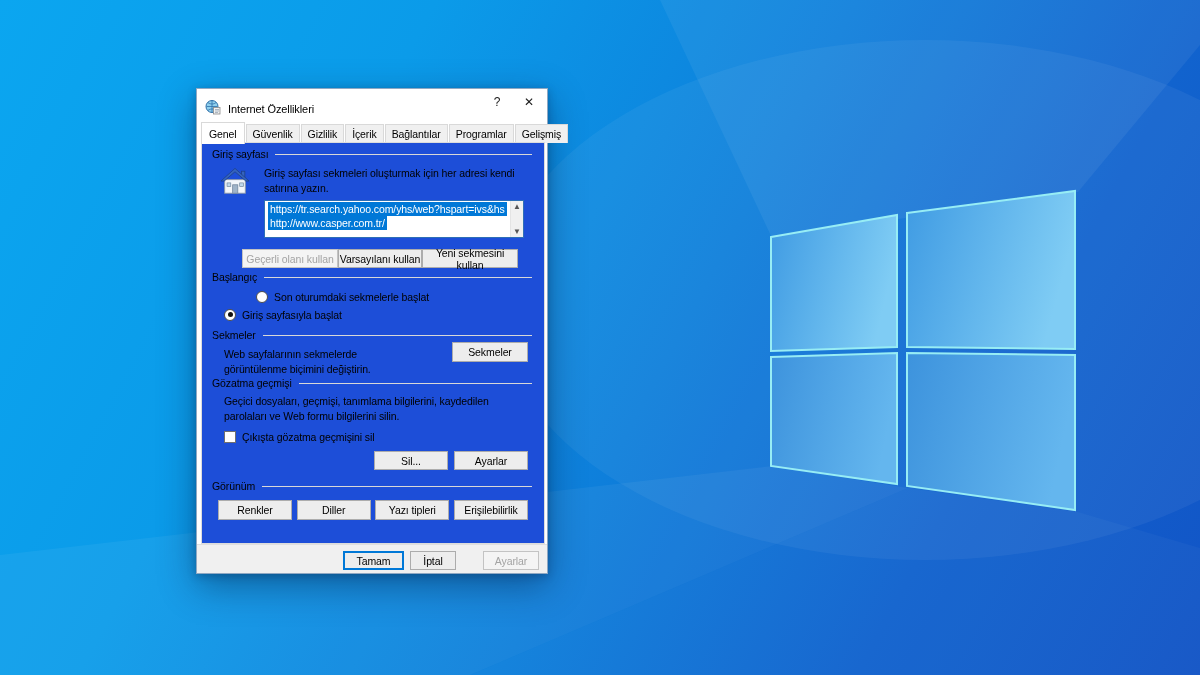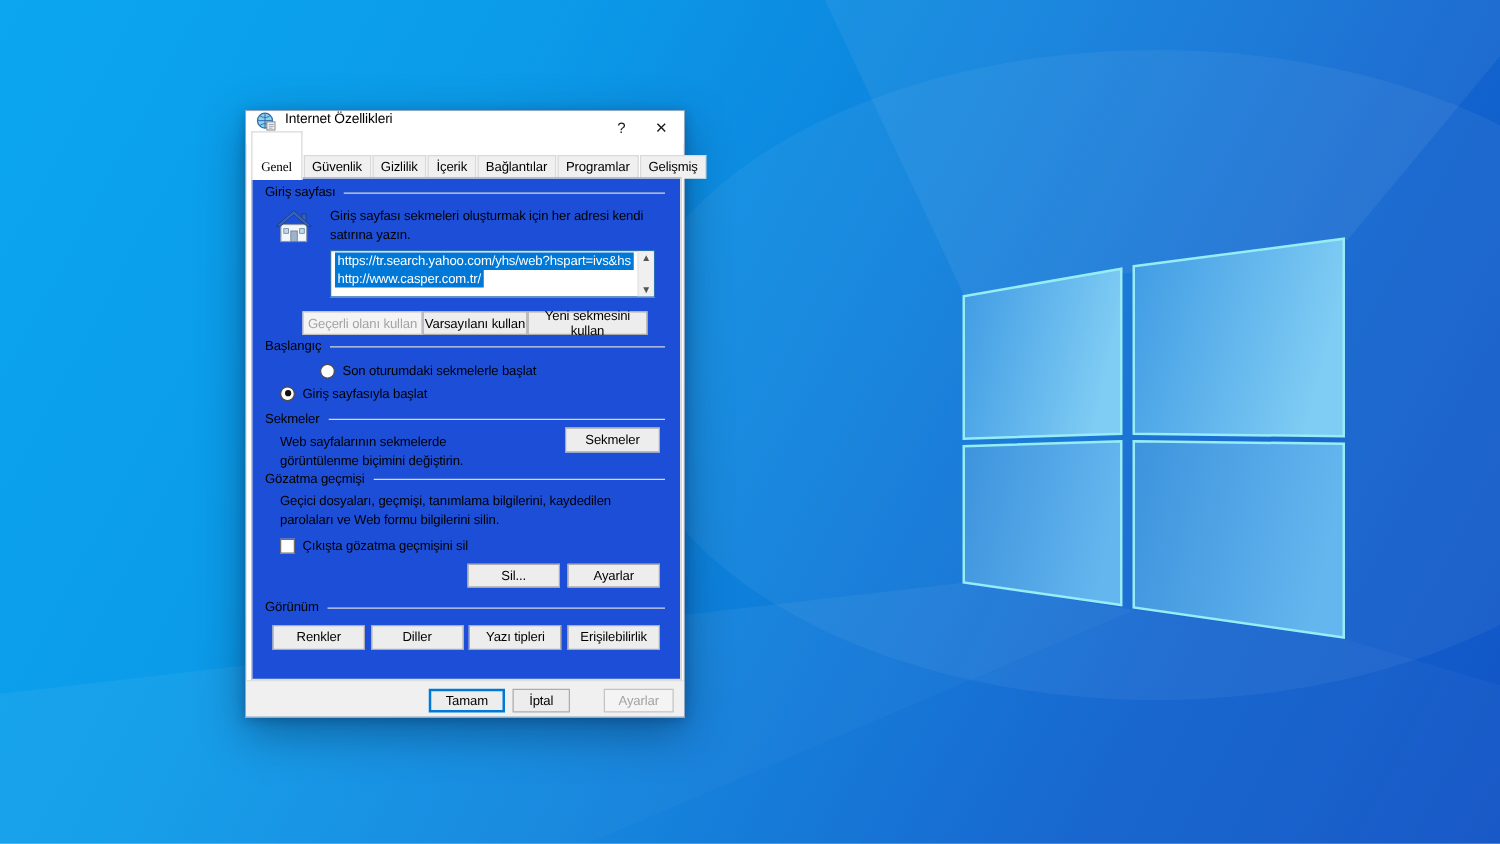--- a/index.html
+++ b/index.html
@@ -11,33 +11,33 @@
   }
   .wallpaper { position:absolute; inset:0; }
 
   
   .window {
     position:absolute; left:196px; top:88px; width:352px; height:486px;
     background:#fff; border:1px solid #8FA8C3;
     box-shadow: 0 12px 34px rgba(0,25,60,.42), 0 2px 8px rgba(0,25,60,.25);
     font-size:10.5px; color:#000; letter-spacing:-0.1px;
   }
-  .titlebar { position:absolute; left:0; top:0; right:0; height:26px; display:flex; align-items:flex-start; background:#fff; }
+  .titlebar { position:absolute; left:0; top:0; right:0; height:26px; display:flex; align-items:flex-end; background:#fff; }
   .titlebar-icon { margin-left:8px; width:16px; height:16px; flex:0 0 auto; }
   .titlebar-title { margin-left:7px; font-size:11px; color:#000; }
   .cap-btn { width:32px; height:26px; display:flex; align-items:center; justify-content:center; color:#1a1a1a; }
   .cap-help { margin-left:auto; font-size:12px; }
   .cap-close { font-size:12px; margin-right:2px; }
 
   .tabrow { position:absolute; left:4px; top:26px; right:4px; height:28px; display:flex; align-items:flex-end; }
   .tab {
     background:#F0F0F0; border:1px solid #D9D9D9; border-bottom:none;
     padding:3px 6px; margin-right:1px; white-space:nowrap; position:relative;
   }
-  .tab.active { background:#fff; padding:23px 7px 4px; z-index:2; margin-bottom:-1px;font-family:Liberation Serif, serif; }
+  .tab.active { background:#fff; padding:5px 7px 4px; z-index:2; margin-bottom:-1px; }
 
   .panel { position:absolute; left:4px; top:53px; width:344px; height:402px; background:#1d4ed8; border:1px solid #DCDCDC; }
 
   .group-header { position:absolute; left:10px; right:12px; display:flex; align-items:center; }
   .group-line { flex:1; height:1px; background:#D8D8D8; margin-left:7px; margin-top:1px; }
 
   .desc { position:absolute; line-height:15px; color:#000; }
 
   .btn {
     background:#EDEDED; border:1px solid #ACACAC; color:#000;

